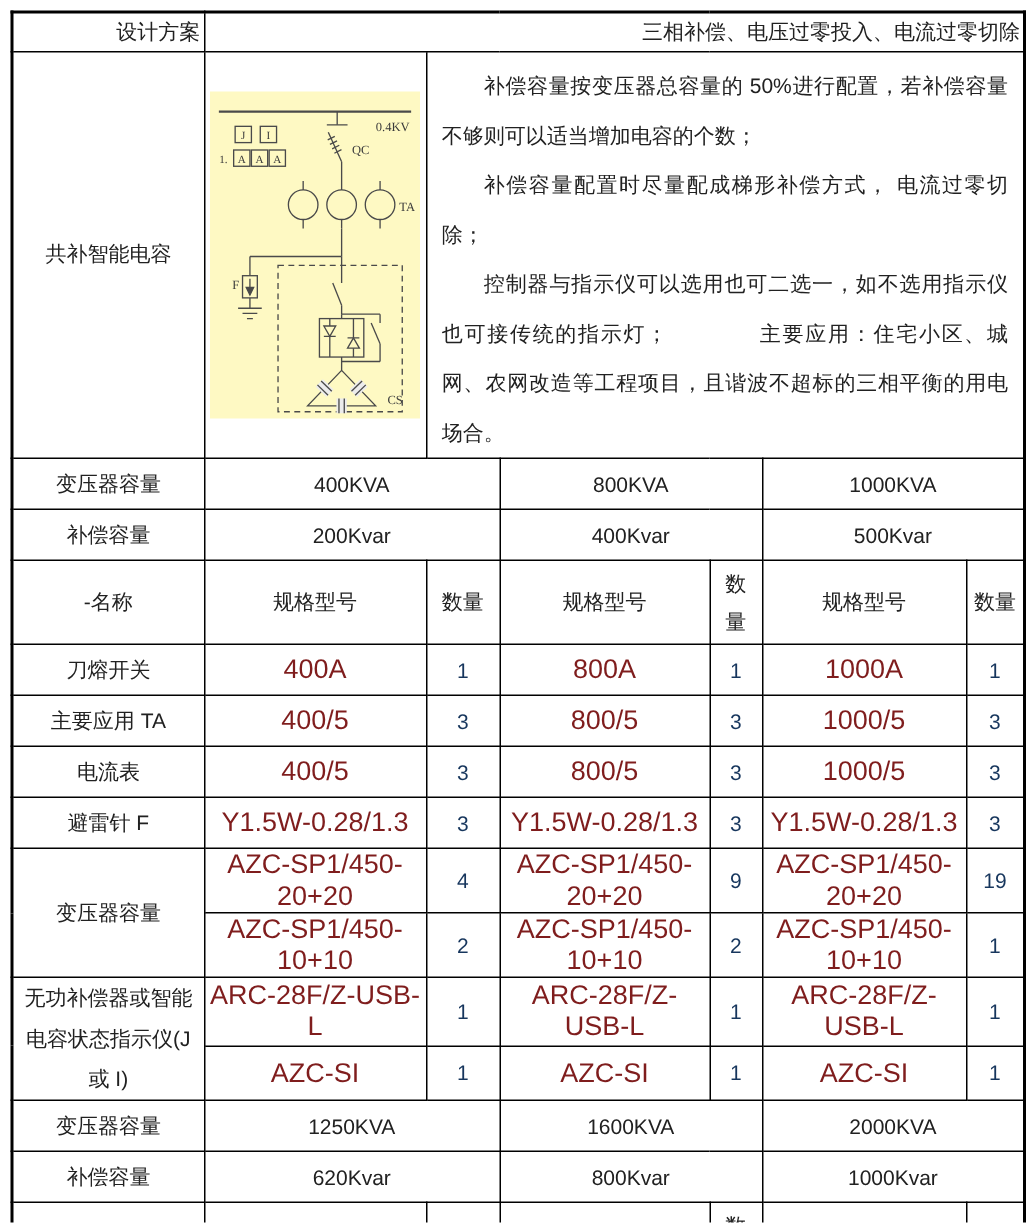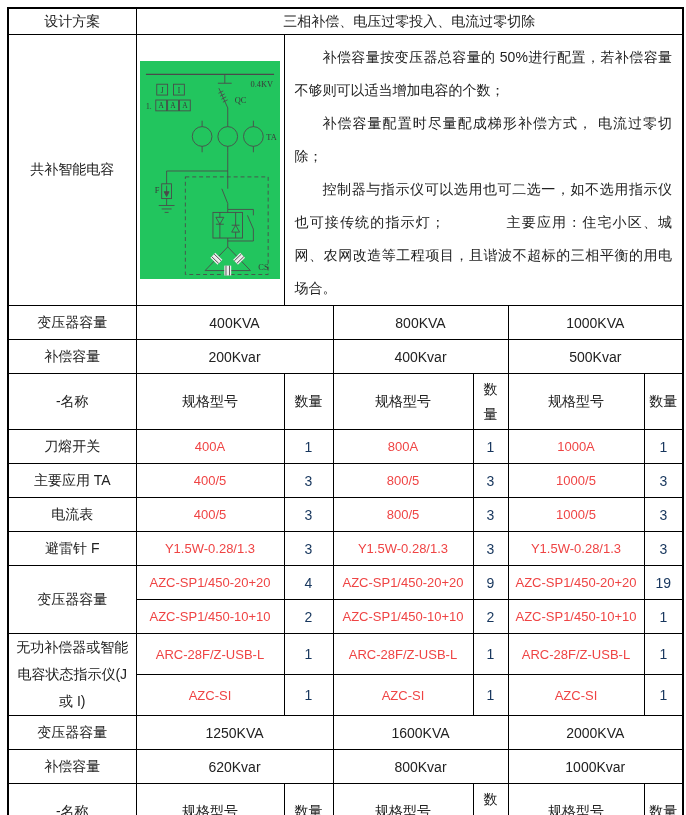--- a/index.html
+++ b/index.html
@@ -4,33 +4,33 @@
 <style>
   html,body{margin:0;padding:0;background:#fff;}
   body{width:686px;height:815px;overflow:hidden;
        font-family:"Liberation Sans","DejaVu Sans",sans-serif;color:#212121;}
   .sheet{padding:7px 0 0 7px;}
   table.spec{border-collapse:collapse;table-layout:fixed;width:675px;
              border:2px solid #000;}
   td{border:1px solid #000;text-align:center;vertical-align:middle;
      font-size:14px;padding:0 2px;overflow:hidden;}
   
-  tr.r-design td{height:25px;}
+  tr.r-design td{height:25px;text-align:right;}
   tr.r-diagram td{height:228px;}
   tr.r-cap td{height:33px;}
   tr.r-head td{height:55px;}
   tr.r-item td{height:33px;}
   td.label-cell{font-size:14px;}
-  td.spec-cell{font-size:13px;color:#ef4444;}
+  td.spec-cell{font-size:18px;color:#7f1d1d;}
   td.qty-cell{font-size:14px;color:#17365d;}
   td.qty-head{line-height:25px;word-break:break-all;padding:0 4px;}
   td.name-wrap{text-align:center;padding:0 4px;line-height:27px;font-size:14px;}
   
   td.diagram-cell{vertical-align:middle;padding:3px;}
-  .diagram-box{width:140px;height:218px;background:#22c55e;margin:0 auto;}
+  .diagram-box{width:140px;height:218px;background:#fef9c3;margin:0 auto;}
   td.notes-cell{text-align:justify;vertical-align:top;padding:6px 10px 0 10px;
                 font-size:14px;line-height:33px;margin-left:24px;}
   .notes-cell p{margin:0;text-indent:2em;}
   svg text{font-family:"Liberation Serif","DejaVu Serif",serif;fill:#3a3a3a;}
   svg line,svg rect,svg circle,svg polygon,svg polyline,svg path{
       stroke:#4a4a4a;stroke-width:0.9;fill:none;}
 </style>
 </head>
 <body>
 

